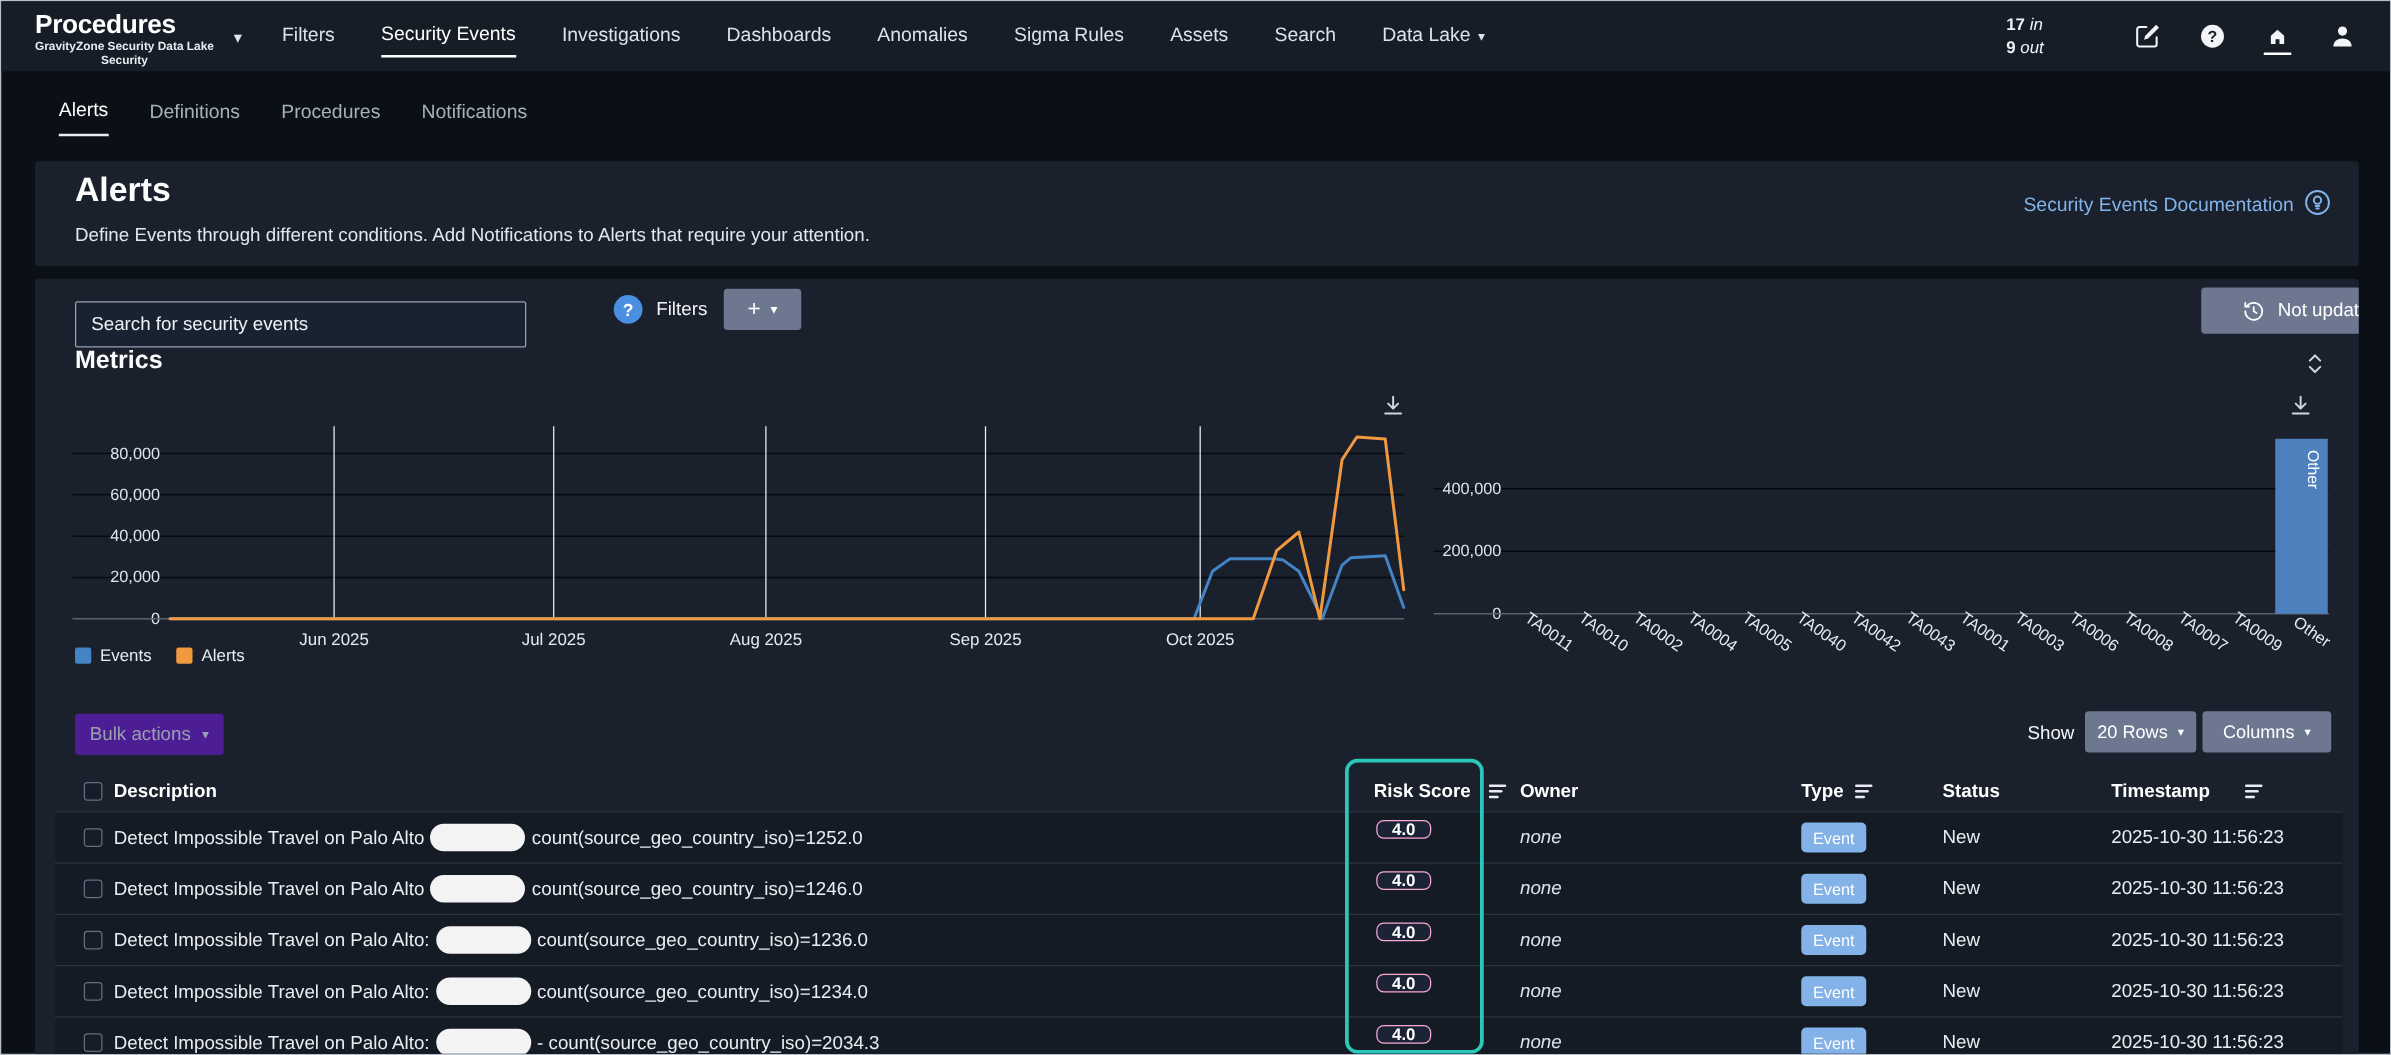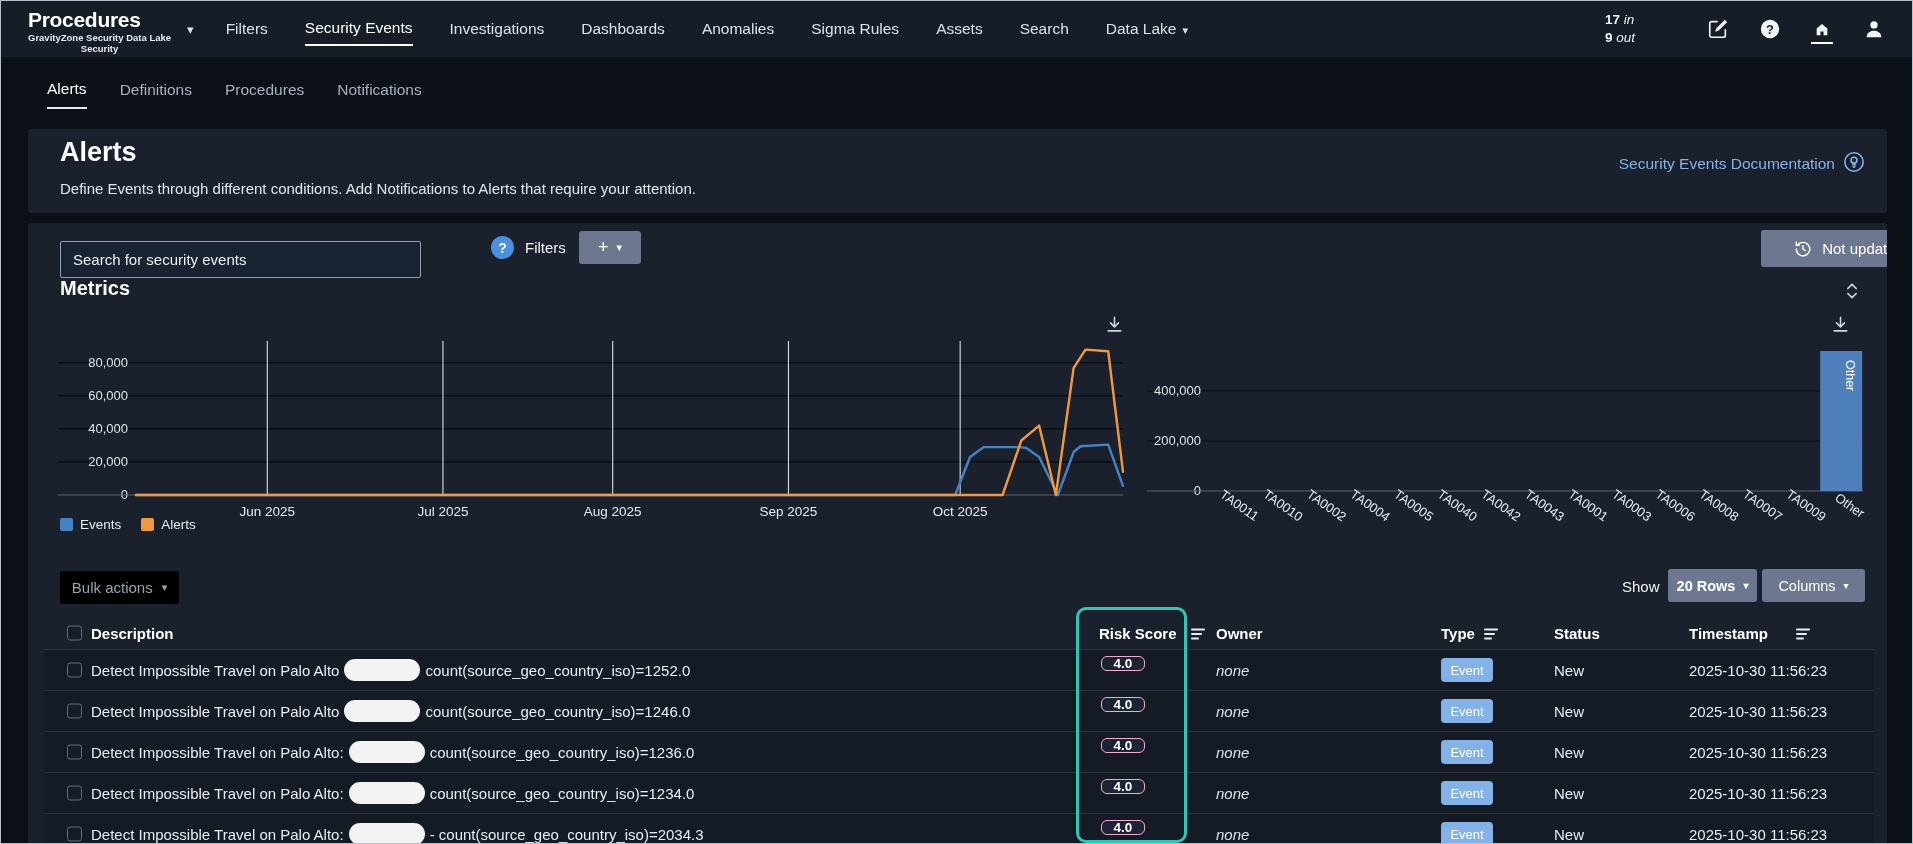--- a/index.html
+++ b/index.html
@@ -69,24 +69,24 @@
   .dl-left { left:1077px; top:92px; }
   .dl-right { left:1803px; top:92px; }
   svg.chart { position:absolute; }
   #lineChart { left:0; top:88px; }
   #barChart { left:1113px; top:88px; }
   .legend { position:absolute; left:32px; top:294px; display:flex; gap:20px; align-items:center; }
   .legend-item { display:flex; gap:7px; align-items:center; font-size:13.5px; color:#e8ecf2; cursor:pointer; }
   .legend-swatch { width:13px; height:13px; border-radius:2px; }
   
   .bulk-btn { position:absolute; left:32px; top:348px; width:119px; height:33px;
-    background:#000000; color:#99a1ae; gap:9px; font-size:15px; }
+    background:#4c1d95; color:#99a1ae; gap:9px; font-size:15px; }
   .bulk-btn .caret { font-size:11px; }
   .show-label { position:absolute; left:1594px; top:355px; font-size:15px; color:#f2f4f7; }
-  .rows-btn { position:absolute; left:1640px; top:346px; width:89px; height:33px; gap:8px;font-weight:bold; }
+  .rows-btn { position:absolute; left:1640px; top:346px; width:89px; height:33px; gap:8px; }
   .cols-btn { position:absolute; left:1734px; top:346px; width:103px; height:33px; gap:8px; }
   .rows-btn .caret,.cols-btn .caret { font-size:10px; }
   
   .thead { position:absolute; left:16px; top:394px; width:1830px; height:32px; }
   .trow { position:absolute; left:16px; width:1830px; height:41px; background:#151b25;
     border-top:1px solid #2b3240; cursor:pointer; }
   .cell { position:absolute; top:50%; transform:translateY(-50%); font-size:15px; color:#e9edf3; white-space:nowrap; }
   .th { font-weight:700; color:#fff; }
   .checkbox { position:absolute; left:23px; top:50%; transform:translateY(-50%);
     width:15px; height:15px; border:1.5px solid #646e80; border-radius:3px; background:#161d29; cursor:pointer; }

